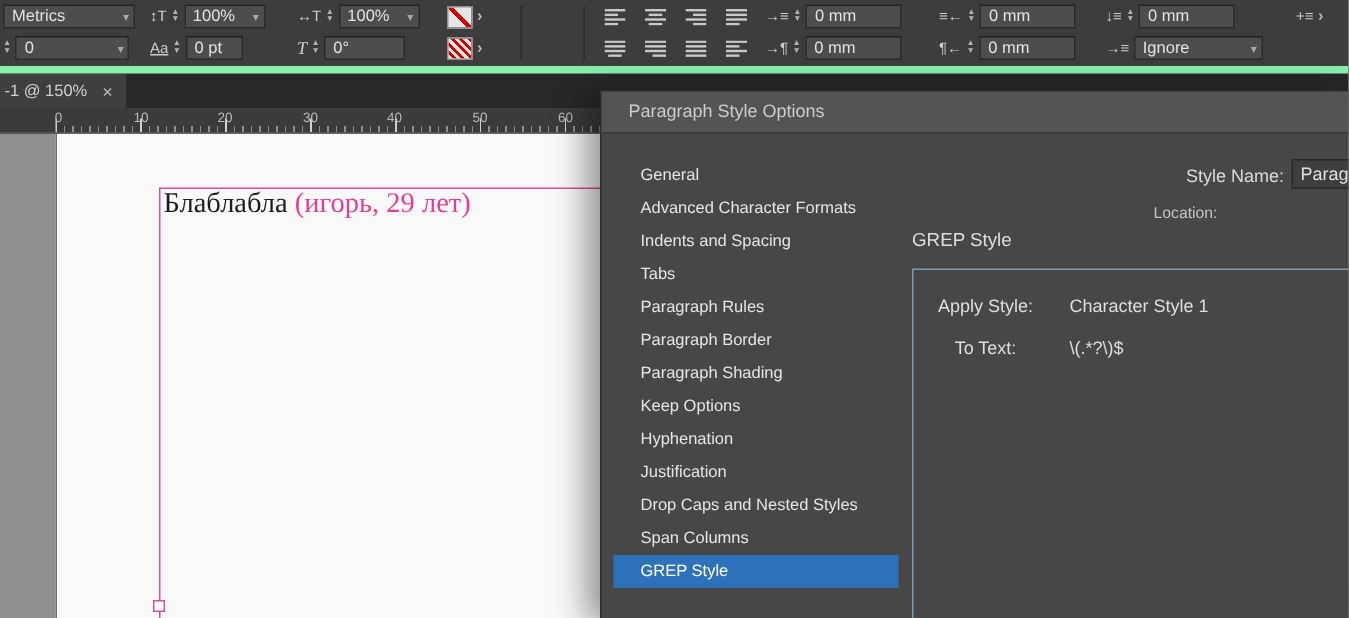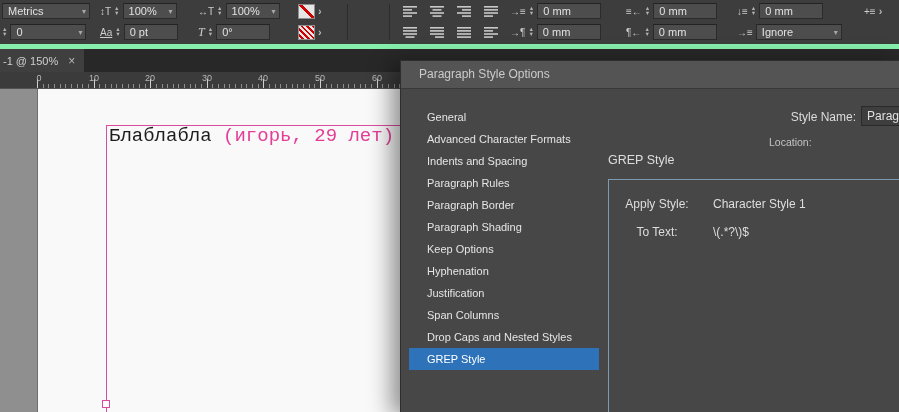--- a/index.html
+++ b/index.html
@@ -34,21 +34,21 @@
   .ruler{position:absolute;top:72px;left:0;width:899px;height:17px;background:#3b3b3b;border-bottom:1px solid #535353;z-index:2;box-sizing:border-box}
   .ruler .minor{position:absolute;left:37px;right:0;bottom:0;height:4px;background:repeating-linear-gradient(to right,#8e8e8e 0 1px,transparent 1px 5.66px)}
   .ruler .major{position:absolute;left:37px;right:0;bottom:0;height:9px;background:repeating-linear-gradient(to right,#d0d0d0 0 1px,transparent 1px 56.6px)}
   .rlabel{position:absolute;top:1px;transform:translateX(-50%);font-size:9px;color:#b9b9b9}
   
   .canvas{position:absolute;top:89px;left:0;width:899px;height:323px;background:#8f8f8f;z-index:1}
   .page{position:absolute;left:37px;top:0;width:540px;height:323px;background:#f9f9f9;border-left:1px solid #6e6e6e;box-sizing:border-box}
   .mguide-h{position:absolute;left:105px;top:36px;width:435px;height:1px;background:#d94d9e}
   .mguide-v{position:absolute;left:105px;top:36px;width:1px;height:287px;background:#d94d9e}
   .frame-handle{position:absolute;left:101px;top:311px;width:8px;height:8px;background:#ffffff;border:1px solid #d94d9e;box-sizing:border-box}
-  .doc-text{position:absolute;left:108px;top:37px;font-family:Liberation Mono, monospace;font-size:19px;color:#1d1d1d;white-space:nowrap;line-height:1.1}
+  .doc-text{position:absolute;left:108px;top:37px;font-family:Liberation Serif, serif;font-size:19px;color:#1d1d1d;white-space:nowrap;line-height:1.1}
   .doc-text .pink{color:#e33d96}
   
   .dialog{position:absolute;left:400px;top:60px;width:499px;height:352px;background:#474747;border:1px solid #2e2e2e;border-right:none;border-bottom:none;box-sizing:border-box;z-index:10;overflow:hidden;box-shadow:-8px 4px 22px rgba(0,0,0,.45)}
   .dlg-title{height:27px;background:#545454;border-bottom:1px solid #393939;color:#cbcbcb;font-size:12px;line-height:27px;padding-left:18px}
   .dlg-body{position:relative;height:324px}
   .sb{position:absolute;left:8px;top:17px;width:190px}
   .sb-item{height:22px;line-height:22px;padding-left:18px;font-size:11px;color:#e5e5e5}
   .sb-item.selected{background:#2e73ba;color:#ffffff}
   .sn-label{position:absolute;left:368px;top:21px;width:87px;text-align:right;font-size:12px;color:#dcdcdc}
   .sn-input{position:absolute;left:460px;top:17px;width:62px;height:20px;background:#3e3e3e;border:1px solid #2a2a2a;color:#e0e0e0;font-size:12px;padding:0 5px;font-family:"Liberation Sans",sans-serif;box-sizing:border-box}
@@ -175,21 +175,21 @@
         <span>0</span>
         <span class="caret">▾</span>
       </div>
     </div>
     <div class="g" style="left:100px">
       <span class="ticon u">Aa</span>
       <span class="spin">
           <span>▲</span>
           <span>▼</span>
         </span>
-      <div class="field" style="width:54px">
+      <div class="field" style="width:38px">
         <span>0 pt</span>
       </div>
     </div>
     <div class="g" style="left:198px">
       <span class="ticon"><span class="it">T</span></span>
       <span class="spin">
           <span>▲</span>
           <span>▼</span>
         </span>
       <div class="field" style="width:54px">
@@ -298,28 +298,29 @@
 
 <div class="dialog">
   <div class="dlg-title">
     <span>Paragraph Style Options</span>
   </div>
   <div class="dlg-body">
     <div class="sb">
       <div class="sb-item">General</div>
       <div class="sb-item">Advanced Character Formats</div>
       <div class="sb-item">Indents and Spacing</div>
+      <div class="sb-item">Tabs</div>
       <div class="sb-item">Paragraph Rules</div>
       <div class="sb-item">Paragraph Border</div>
       <div class="sb-item">Paragraph Shading</div>
       <div class="sb-item">Keep Options</div>
       <div class="sb-item">Hyphenation</div>
       <div class="sb-item">Justification</div>
+      <div class="sb-item">Drop Caps and Nested Styles</div>
       <div class="sb-item">Span Columns</div>
-      <div class="sb-item">Drop Caps and Nested Styles</div>
       <div class="sb-item selected">GREP Style</div>
     </div>
 
     <div class="sn-label">Style Name:</div>
     <input class="sn-input" value="Paragra" style="">
     <div class="loc-label">Location:</div>
 
     <div class="section-heading">GREP Style</div>
 
     <div class="grep-box">

